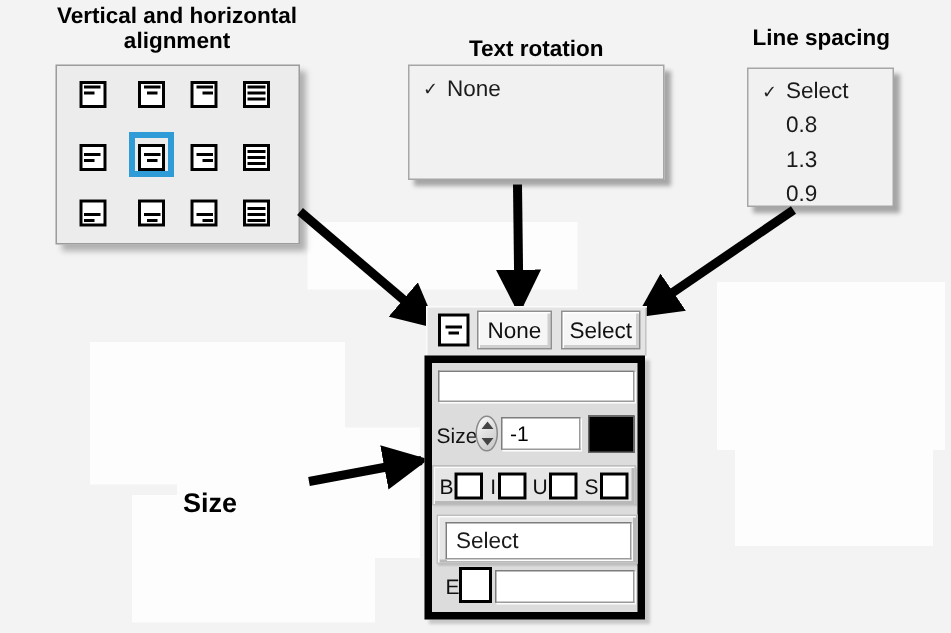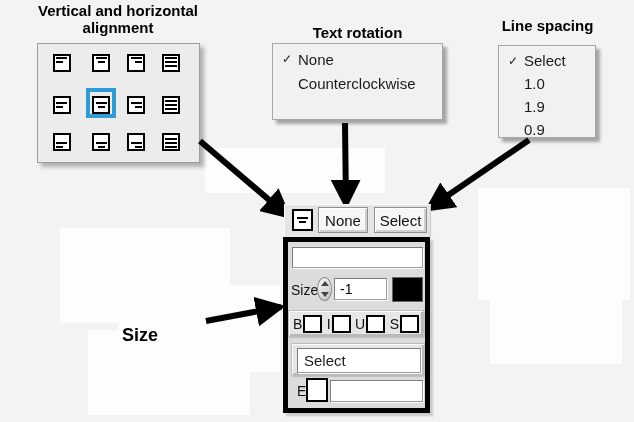--- a/index.html
+++ b/index.html
@@ -149,38 +149,34 @@
         <div class="bar"></div>
         <div class="bar"></div>
       </div>
     </div>
 
   <div id="rotation-menu" class="menu">
     <div class="menu-item">
       <span class="menu-check">✓</span>
       <span class="menu-label">None</span>
     </div>
-    <div class="menu-item">
-      <span class="menu-check"></span>
-      <span class="menu-label">Counterclockwise</span>
-    </div>
   </div>
 
   <div id="spacing-menu" class="menu">
     <div class="menu-item">
       <span class="menu-check">✓</span>
       <span class="menu-label">Select</span>
     </div>
     <div class="menu-item">
       <span class="menu-check"></span>
-      <span class="menu-label">1.0</span>
+      <span class="menu-label">0.8</span>
     </div>
     <div class="menu-item">
       <span class="menu-check"></span>
-      <span class="menu-label">1.9</span>
+      <span class="menu-label">1.3</span>
     </div>
     <div class="menu-item">
       <span class="menu-check"></span>
       <span class="menu-label">0.9</span>
     </div>
   </div>
 
   <svg id="arrows" width="634" height="422" viewBox="0 0 634 422">
     <defs>
       <marker id="ah" markerWidth="5" markerHeight="5" refX="4.2" refY="2.5" orient="auto">

